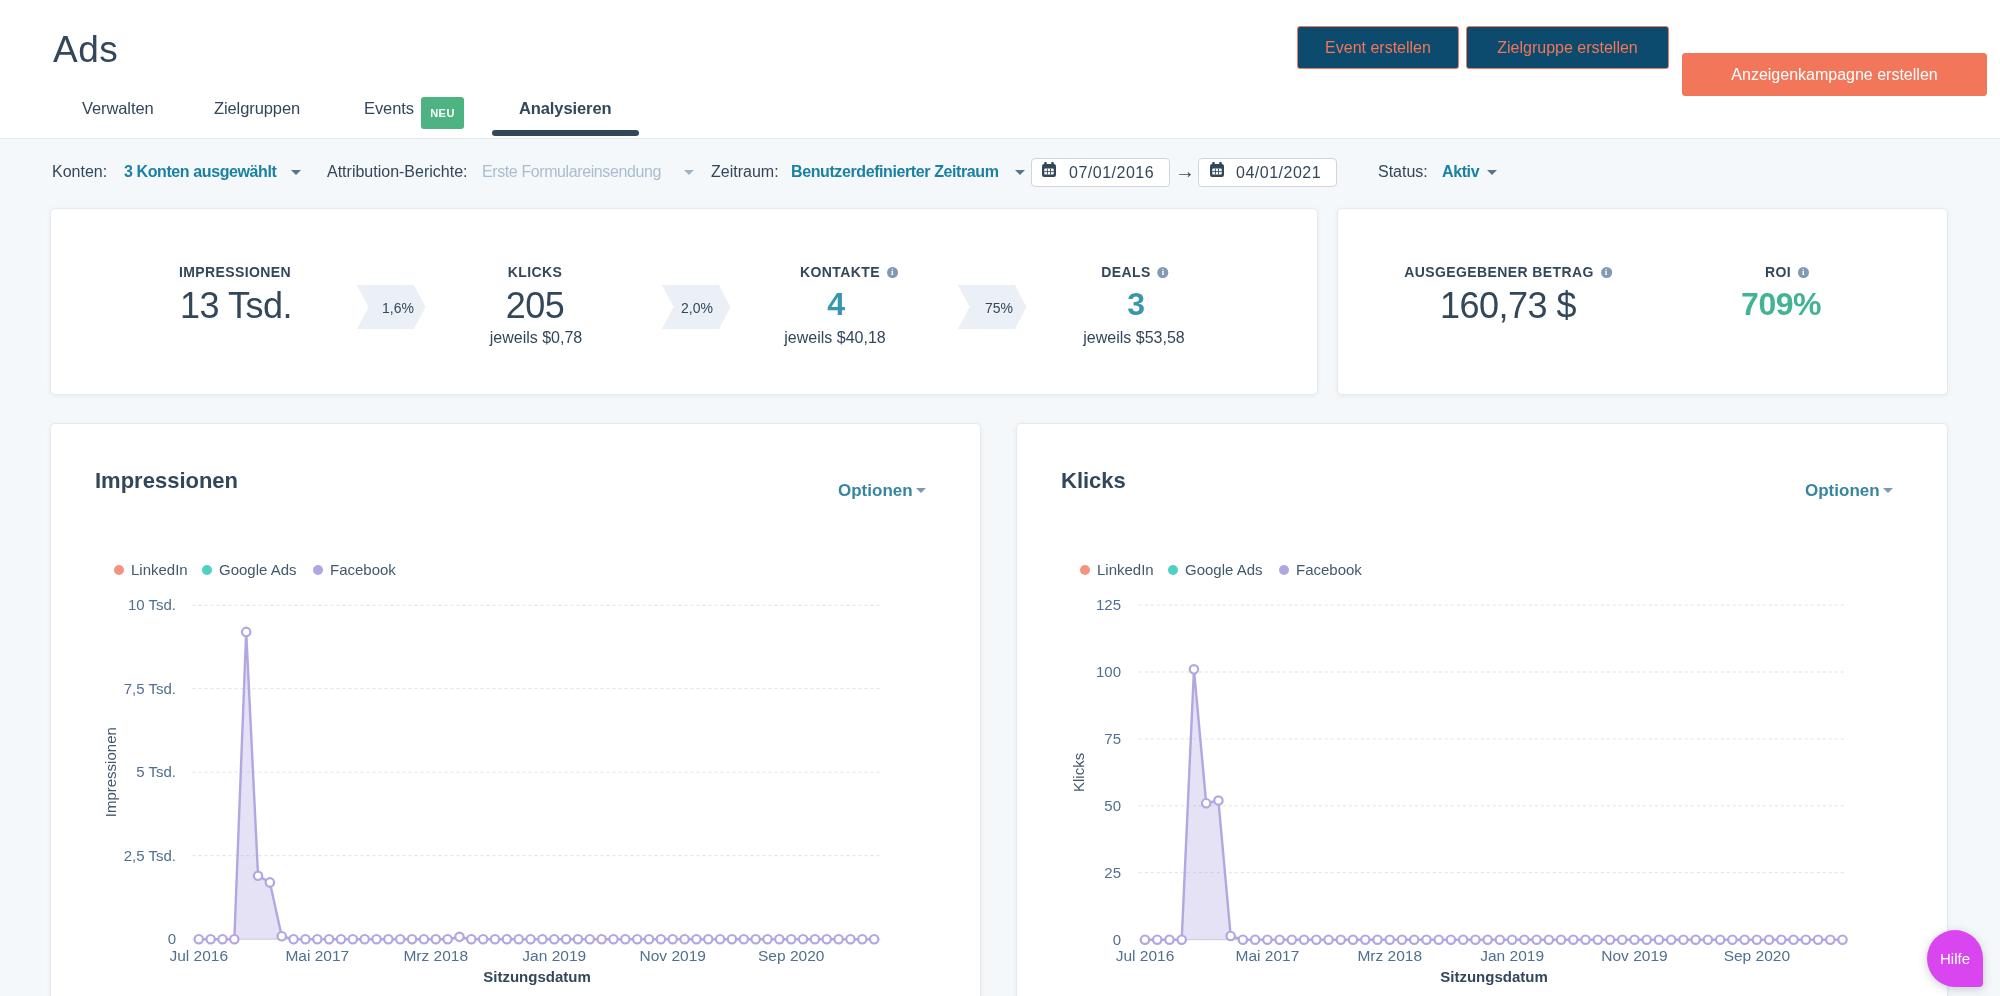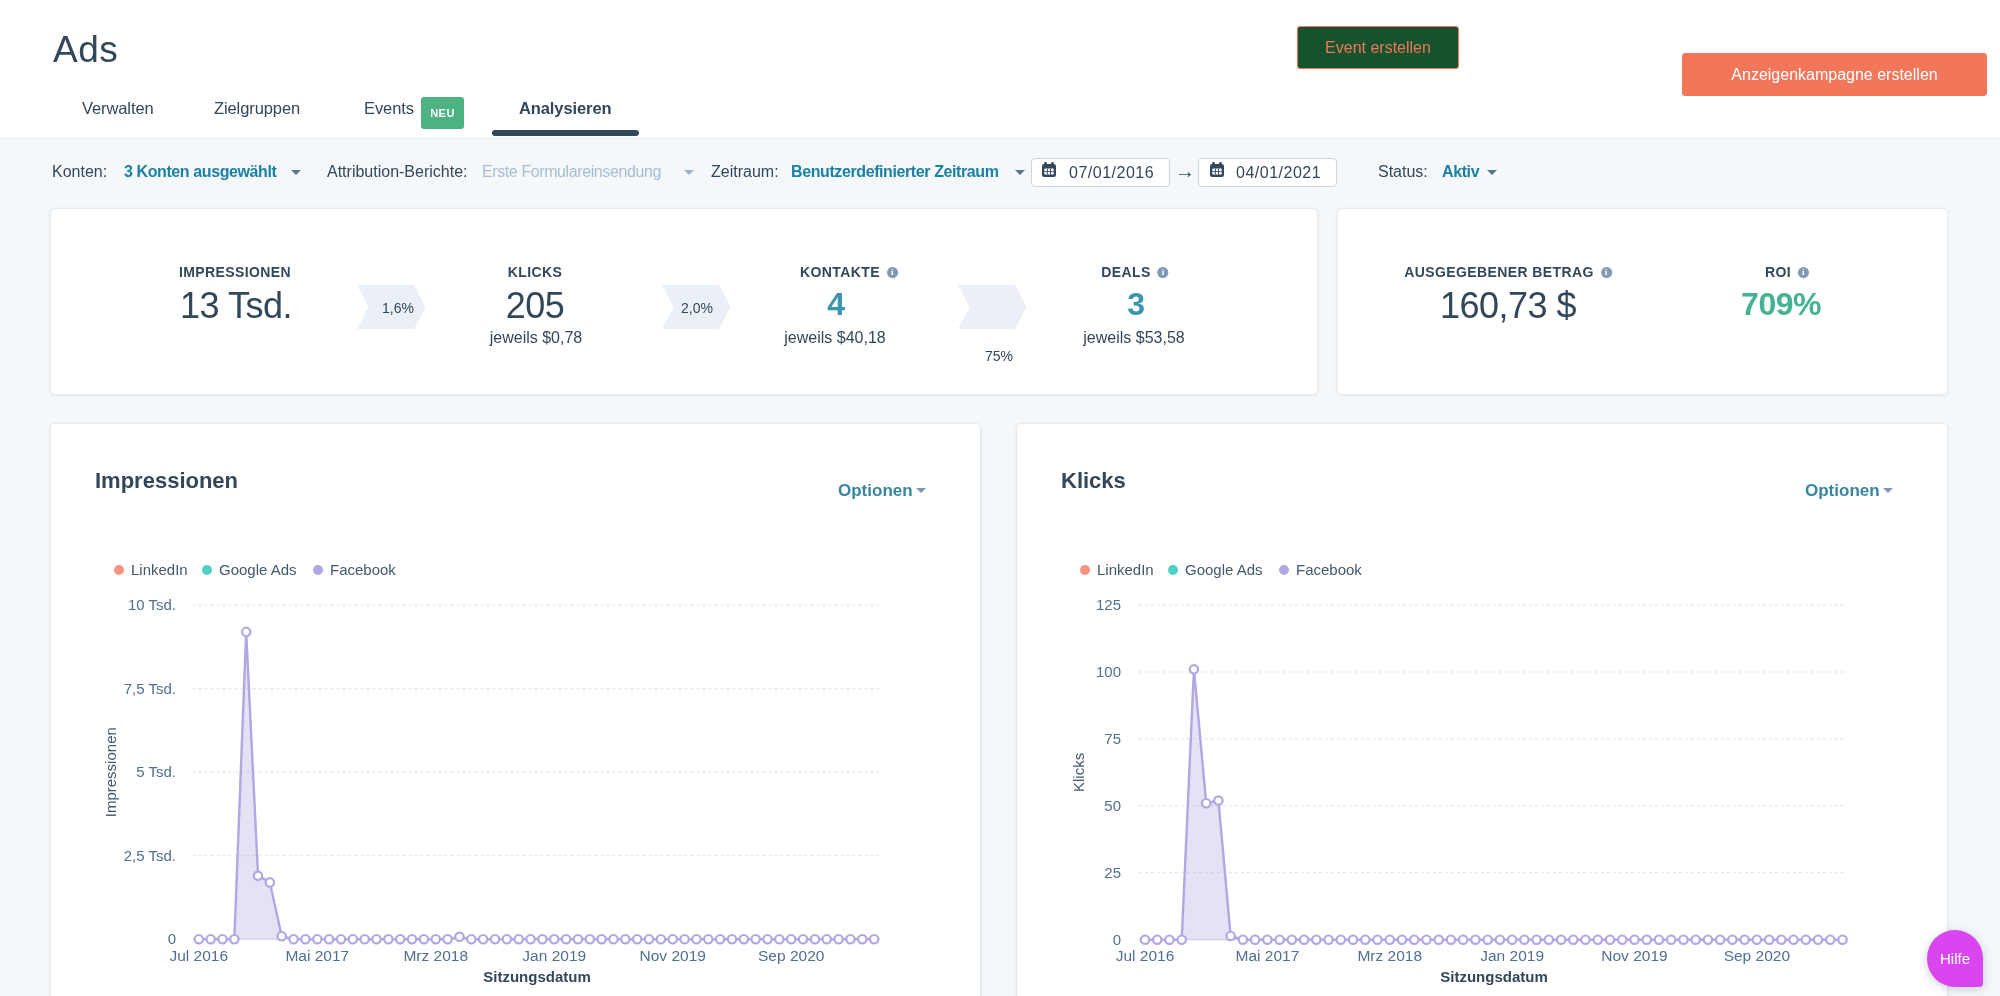--- a/index.html
+++ b/index.html
@@ -7,21 +7,21 @@
   html,body { width:2000px; height:996px; overflow:hidden; background:#f5f8fa;
     font-family:"Liberation Sans", sans-serif; color:#33475b; }
   .abs { position:absolute; }
   #page { position:relative; width:2000px; height:996px; }
   
   #header { position:absolute; left:0; top:0; width:2000px; height:139px; background:#ffffff;
     border-bottom:1px solid #e3eaf0; }
   #title { position:absolute; left:53px; top:29px; font-size:37px; font-weight:400; color:#33475b; letter-spacing:0.5px; }
   .btn { position:absolute; top:26px; height:43px; border-radius:3px; font-size:16px;
     display:flex; align-items:center; justify-content:center; }
-  .btn-outline { background:#14532d; border:1px solid #f2795b; color:#f1765a; }
+  .btn-outline { background:#0c4a6e; border:1px solid #f2795b; color:#f1765a; }
   .btn-solid { background:#f1765a; border:1px solid #f1765a; color:#ffffff; }
   .tab { position:absolute; top:99px; font-size:16.5px; font-weight:500; color:#33475b; letter-spacing:-0.1px; }
   #tab-underline { position:absolute; left:492px; top:130px; width:147px; height:6px;
     background:#33475b; border-radius:3px; }
   #neu-badge { position:absolute; left:421px; top:97px; width:43px; height:32px; background:#4db382;
     border-radius:3px; color:#fff; font-size:11px; font-weight:700; letter-spacing:0.5px;
     display:flex; align-items:center; justify-content:center; }
   
   .flabel { position:absolute; top:163px; font-size:16px; color:#33475b; }
   .flink { position:absolute; top:163px; font-size:16px; font-weight:700; color:#1b81a2; letter-spacing:-0.4px;text-align:right; }
@@ -53,20 +53,21 @@
   .optionen { position:absolute; top:481px; font-size:17px; font-weight:700; color:#36869f; }
   .legend { position:absolute; top:561px; font-size:15px; color:#42586e; display:flex; align-items:center; }
   .dot { display:inline-block; width:10px; height:10px; border-radius:50%; margin-right:7px; }
 </style>
 </head>
 <body>
 <div id="page">
   <div id="header">
     <div id="title">Ads</div>
     <div class="btn btn-outline" style="left:1297px; width:162px;">Event erstellen</div>
+    <div class="btn btn-outline" style="left:1466px; width:203px;">Zielgruppe erstellen</div>
     <div class="btn btn-solid" style="left:1682px; width:305px;margin-top:27px;">Anzeigenkampagne erstellen</div>
     <div class="tab" style="left:82px;">Verwalten</div>
     <div class="tab" style="left:214px;">Zielgruppen</div>
     <div class="tab" style="left:364px;">Events</div>
     <div id="neu-badge">NEU</div>
     <div class="tab" style="left:519px; font-weight:700;">Analysieren</div>
     <div id="tab-underline"></div>
   </div>
 
   <div class="flabel" style="left:52px;">Konten:</div>
@@ -112,21 +113,21 @@
       <polygon points="0,0 57,0 68.5,22 57,44 0,44 11.5,22" fill="#eaf0f6"></polygon>
     </svg>
   <svg class="arrowshape" style="left:662px;" width="69" height="44" viewBox="0 0 69 44">
       <polygon points="0,0 57,0 68.5,22 57,44 0,44 11.5,22" fill="#eaf0f6"></polygon>
     </svg>
   <svg class="arrowshape" style="left:958px;" width="69" height="44" viewBox="0 0 69 44">
       <polygon points="0,0 57,0 68.5,22 57,44 0,44 11.5,22" fill="#eaf0f6"></polygon>
     </svg>
   <div class="arrowtext cx" style="left:398px;">1,6%</div>
   <div class="arrowtext cx" style="left:697px;">2,0%</div>
-  <div class="arrowtext cx" style="left:999px;margin-top:48px;">75%</div>
+  <div class="arrowtext cx" style="left:999px;">75%</div>
   <div class="statlabel cx" style="left:235px;">IMPRESSIONEN</div>
   <div class="statnum cx" style="left:236px;">13 Tsd.</div>
   <div class="statlabel cx" style="left:535px;">KLICKS</div>
   <div class="statnum cx" style="left:535px;">205</div>
   <div class="statsub cx" style="left:536px;">jeweils $0,78</div>
   <div class="statlabel cx" style="left:835px;padding-left:28px;">KONTAKTE<span class="info">i</span></div>
   <div class="statnum teal cx" style="left:836px;">4</div>
   <div class="statsub cx" style="left:835px;">jeweils $40,18</div>
   <div class="statlabel cx" style="left:1135px;">DEALS<span class="info">i</span></div>
   <div class="statnum teal cx" style="left:1136px;">3</div>

